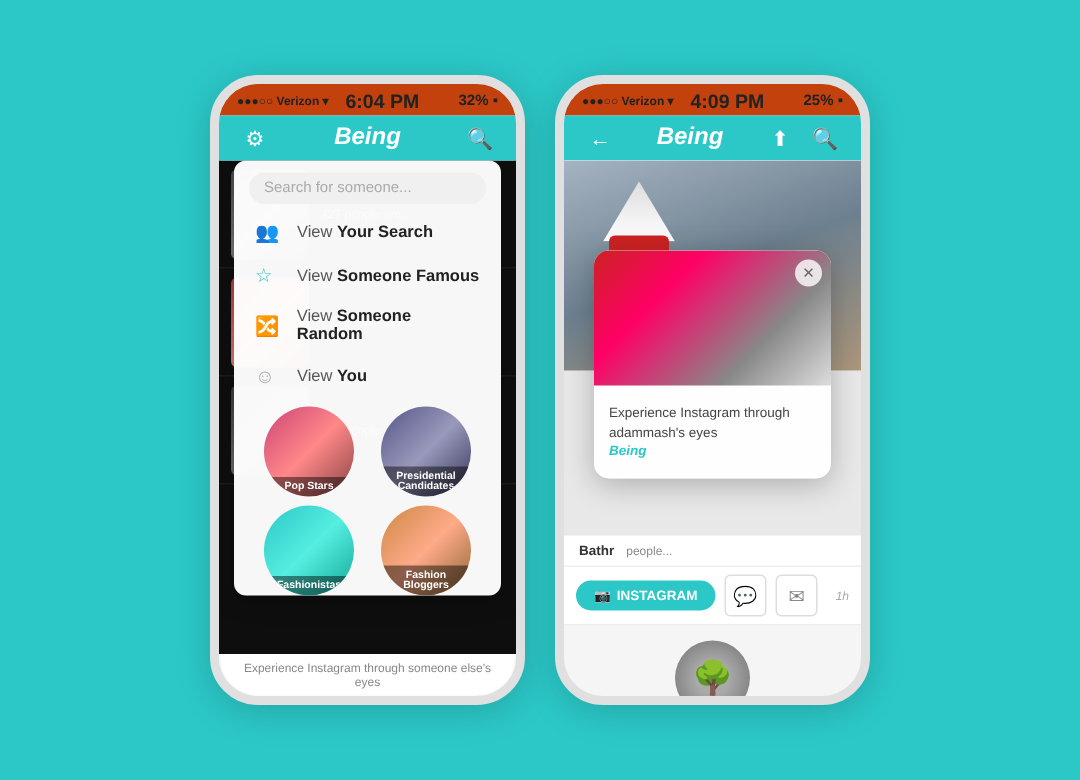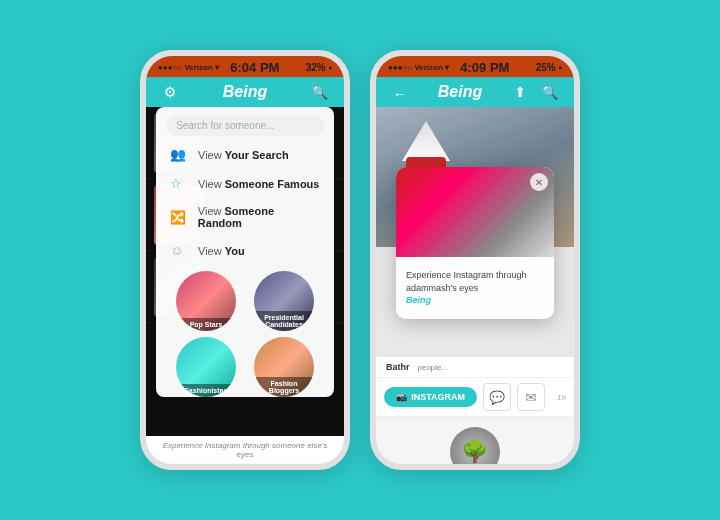--- a/index.html
+++ b/index.html
@@ -189,21 +189,20 @@
     .bubble-presidential { background: linear-gradient(135deg, #558, #99b, #335); }
     .bubble-fashionistas { background: linear-gradient(135deg, #2cc8c8, #55eee0, #1a9); }
     .bubble-fashion-bloggers { background: linear-gradient(135deg, #c84, #fa8, #863); }
 
     .phone1-footer {
       background: rgba(255,255,255,0.9);
       font-size: 8px;
       color: #888;
       text-align: center;
       padding: 5px 8px;
-      font-style: italic;
     }
 
     
     .phone2-body {
       flex: 1;
       position: relative;
       overflow: hidden;
       background: #e8e8e8;
     }
     .main-photo {

